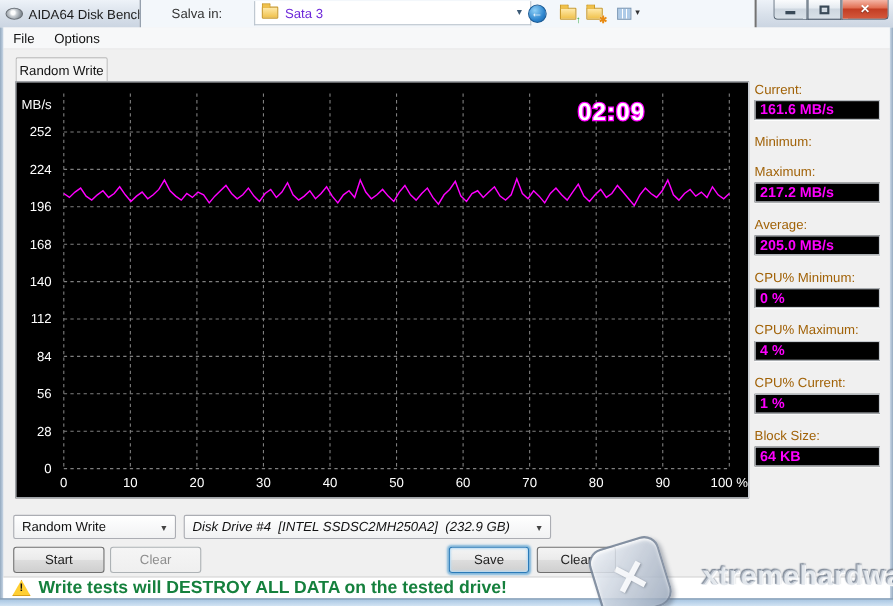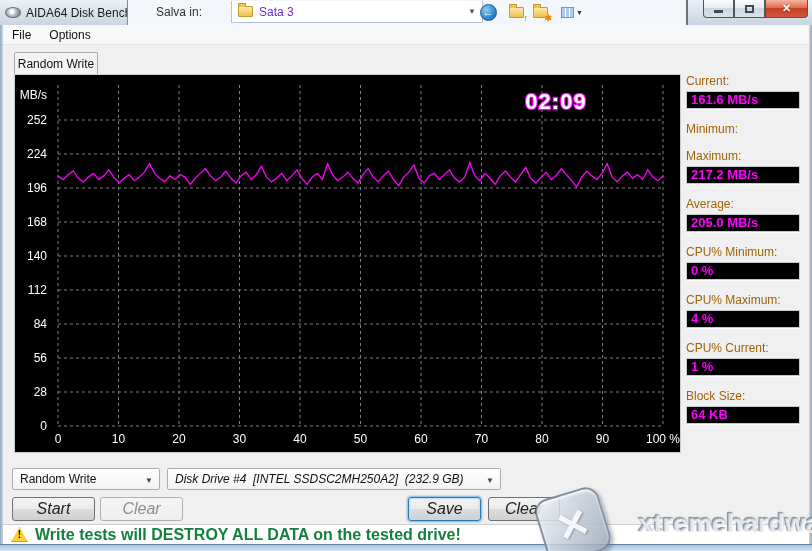--- a/index.html
+++ b/index.html
@@ -84,21 +84,21 @@
   
   .combo { position:absolute; height:22px; background:linear-gradient(#FFFFFF,#F1F2F3);
     border:1px solid #ABADB3; border-radius:2px; display:flex; align-items:center; padding:0 18px 0 7px; }
   .combo .val { font-size:12px; color:#111; white-space:pre; overflow:hidden; }
   .combo .arrow { position:absolute; right:6px; top:7px; font-size:8px; color:#444; }
   .combo-test { left:12px; top:468px; width:148px; }
   .combo-drive { left:167px; top:468px; width:334px;font-style:italic; }
 
   .btn { position:absolute; height:24px; border:1px solid #707070; border-radius:3px;
     background:linear-gradient(#F4F4F4,#EBEBEB 48%,#DDDDDD 52%,#CFCFCF);
-    font-size:16px; color:#222; display:flex; align-items:center; justify-content:center; font-family:inherit;font-style:italic; }
+    font-size:12px; color:#222; display:flex; align-items:center; justify-content:center; font-family:inherit; }
   .btn-start { left:12px; top:497px; width:83px; }
   .btn-stop  { left:100px; top:497px; width:83px; color:#8D8D8D; border-color:#ADB2B5;
     background:linear-gradient(#F5F5F5,#EFEFEF); }
   .btn-save  { left:408px; top:497px; width:73px; border-color:#2A7AB8;
     box-shadow:0 0 2px 1px rgba(61,149,207,.65), inset 0 0 2px 1px #B7DCF5; }
   .btn-clear { left:488px; top:497px; width:72px; }
 
   
   .warning-bar { position:absolute; left:3px; top:524px; width:806px; height:20px; background:#FFFFFF;
     border-top:1px solid #CFCFCF; display:flex; align-items:center; gap:7px; padding-left:8px; }

